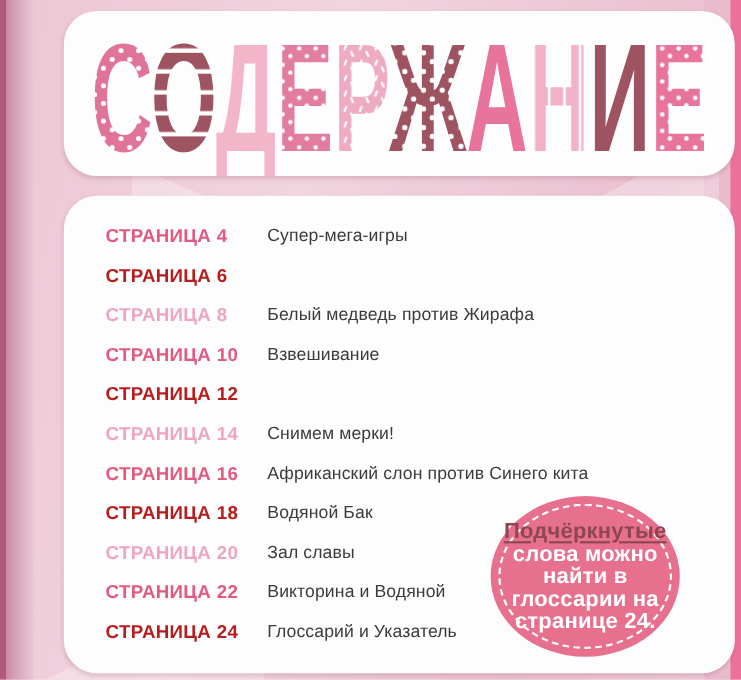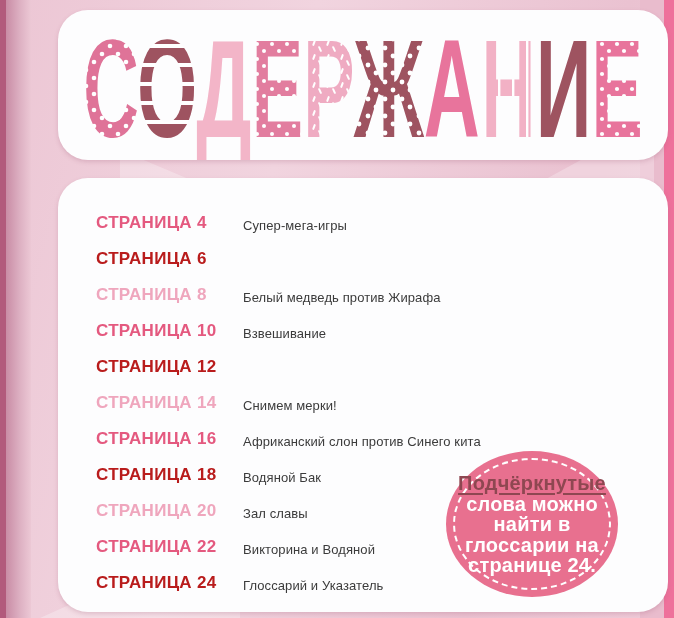--- a/index.html
+++ b/index.html
@@ -21,26 +21,26 @@
   .deco-3{width:200px;height:90px;left:40px;bottom:0;clip-path:polygon(0 100%,100% 0,100% 100%);}
 
   .card{position:absolute;left:32px;width:610px;background:#fdfdfe;border-radius:30px;
     box-shadow:0 2px 4px rgba(160,90,120,0.25);margin-left:26px;}
   .title-card{top:10px;height:150px;}
   .content-card{top:178px;height:434px;}
 
   .title-svg{display:block;width:610px;height:150px;}
 
   .toc{position:absolute;left:38px;top:19px;right:8px;}
-  .toc-row{display:flex;align-items:flex-end;height:36px;}
+  .toc-row{display:flex;align-items:center;height:36px;}
   .toc-label{width:147px;flex:0 0 147px;font-weight:bold;font-size:17px;letter-spacing:0.3px;white-space:nowrap;}
   .tone-bright{color:#e4597f;}
   .tone-dark{color:#b91c1c;}
   .tone-light{color:#efa6bd;}
-  .toc-title{font-size:13px;color:#3b3b3b;white-space:nowrap;letter-spacing:0.1px;}
+  .toc-title{font-size:16px;color:#3b3b3b;white-space:nowrap;letter-spacing:0.1px;}
 
   .badge{position:absolute;left:446px;top:451px;width:172px;height:146px;background:#e8708f;
     border-radius:50%;text-align:center;}
   .badge::before{content:"";position:absolute;inset:7px;border:2.5px dashed #ffffff;border-radius:50%;pointer-events:none;}
   .badge-inner{position:relative;padding-top:22px;}
   .badge-line{display:block;font-weight:bold;font-size:20px;line-height:20.5px;color:#ffffff;letter-spacing:0.2px;}
   .badge-line.dark{color:#8e4751;text-decoration:underline;text-underline-offset:3px;}
 </style>
 </head>
 <body>

